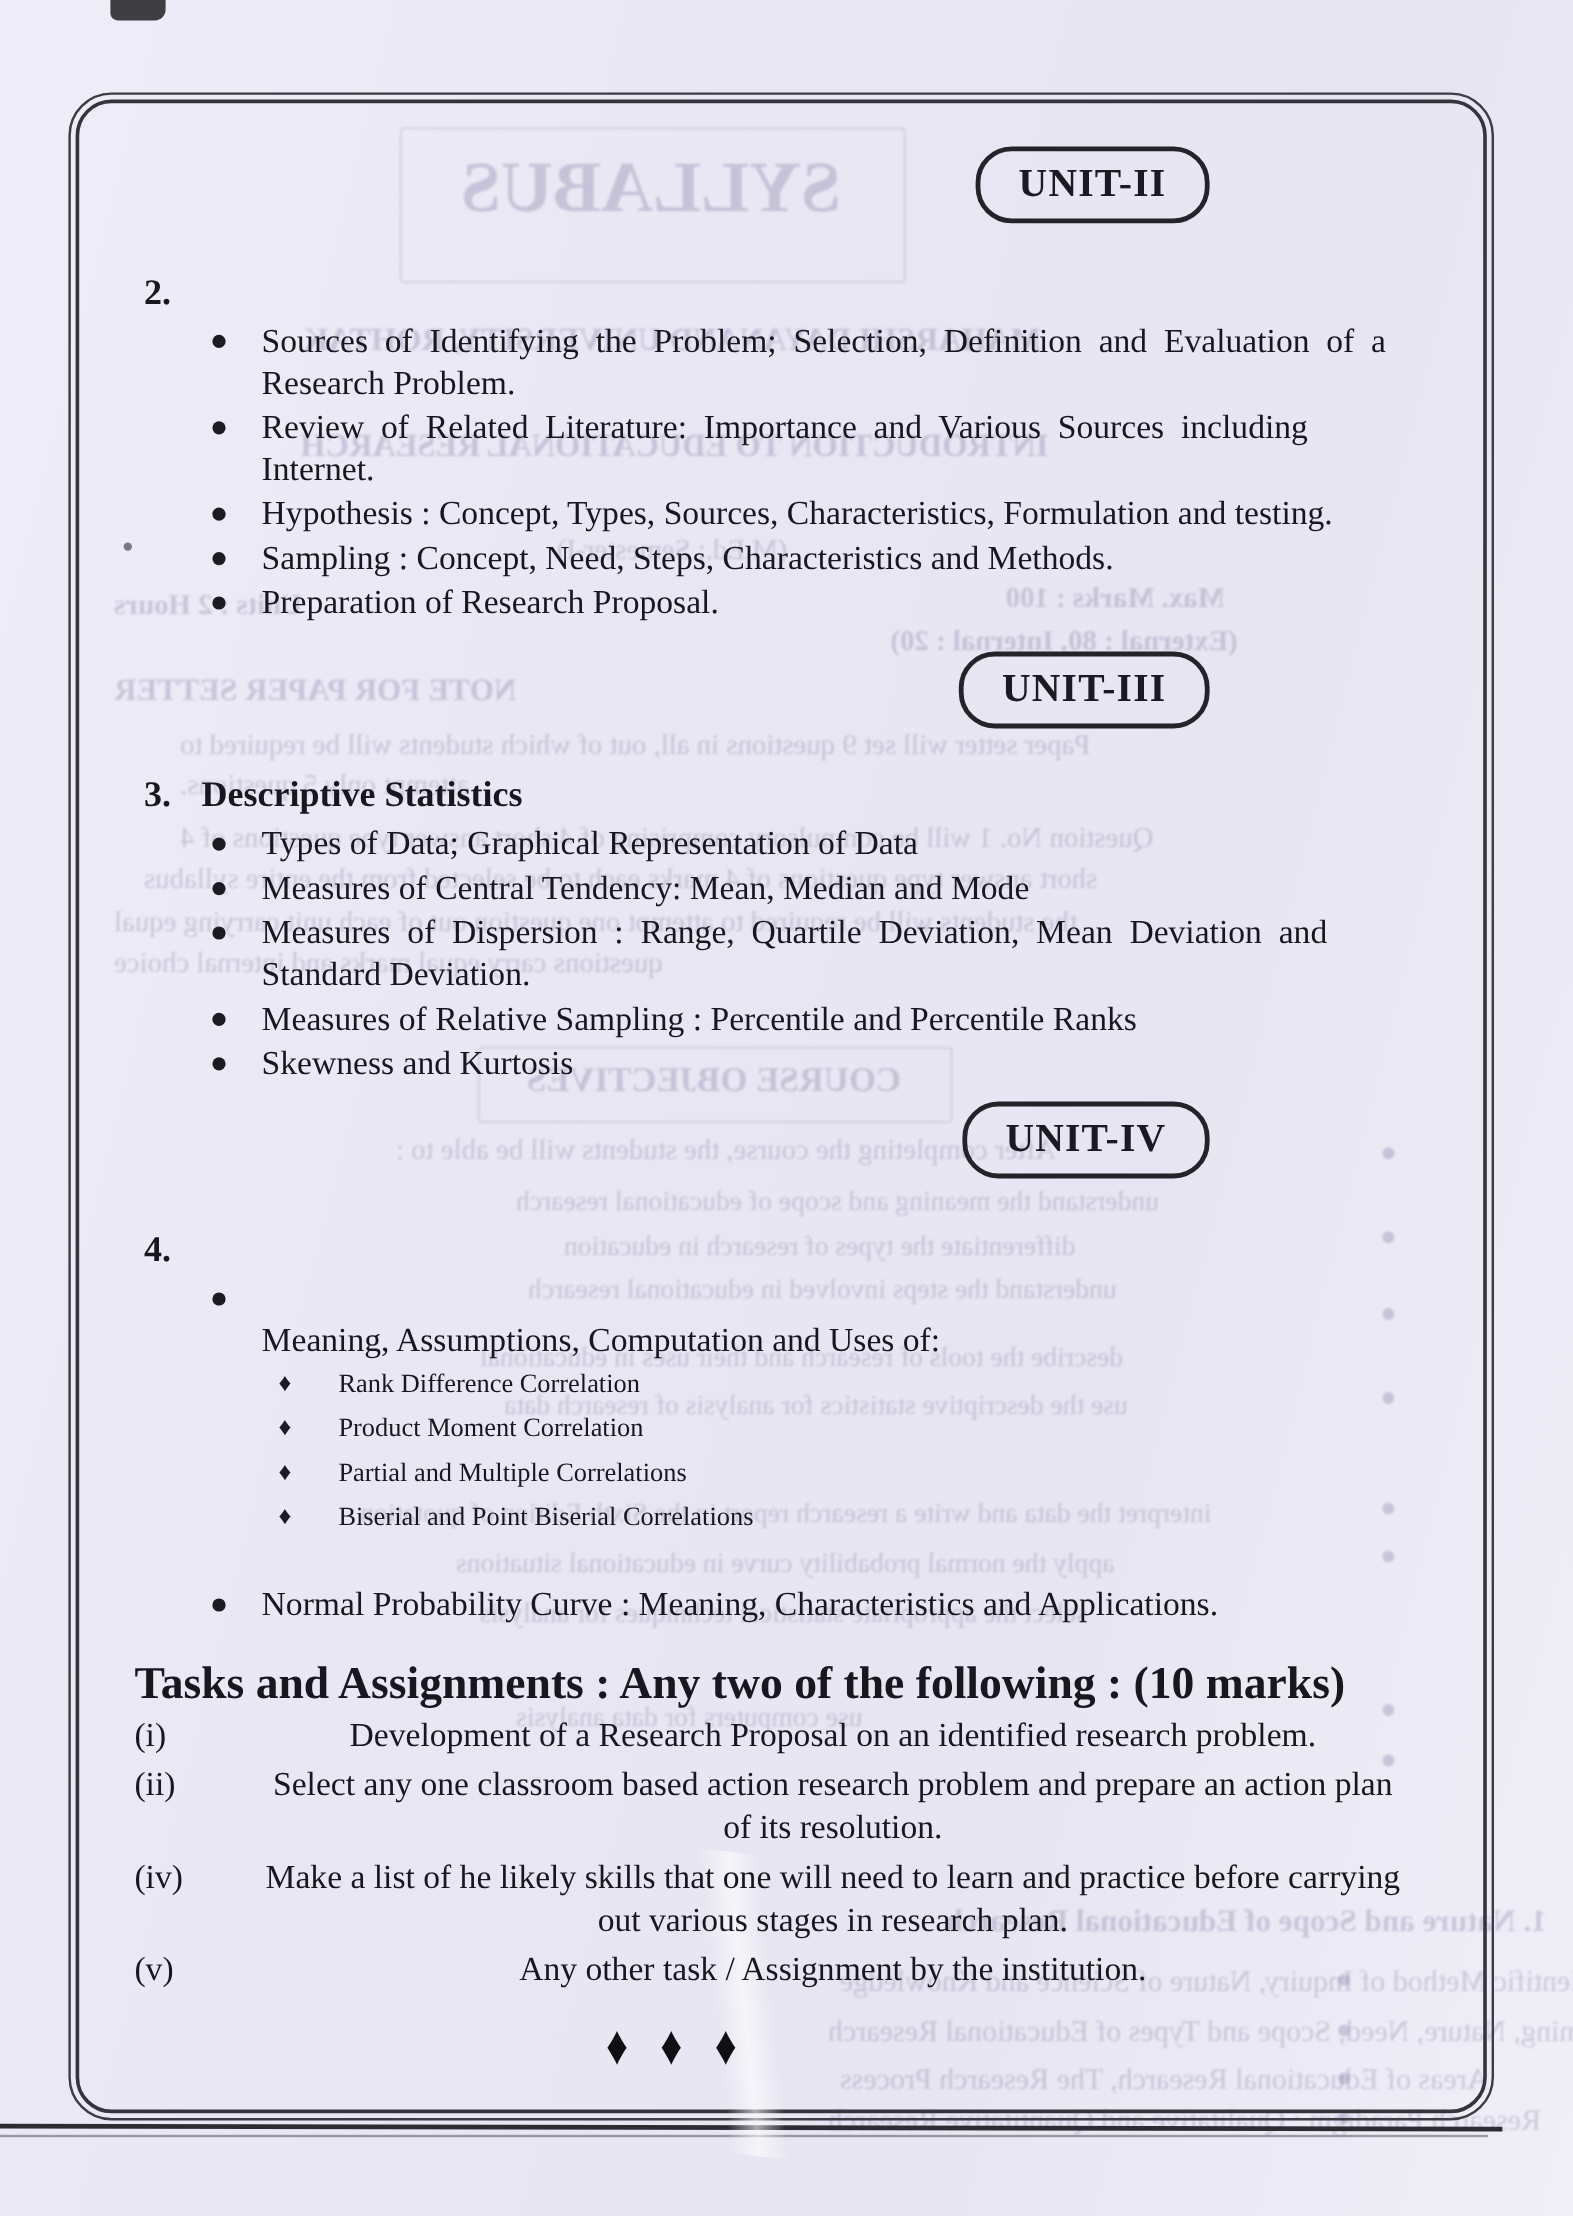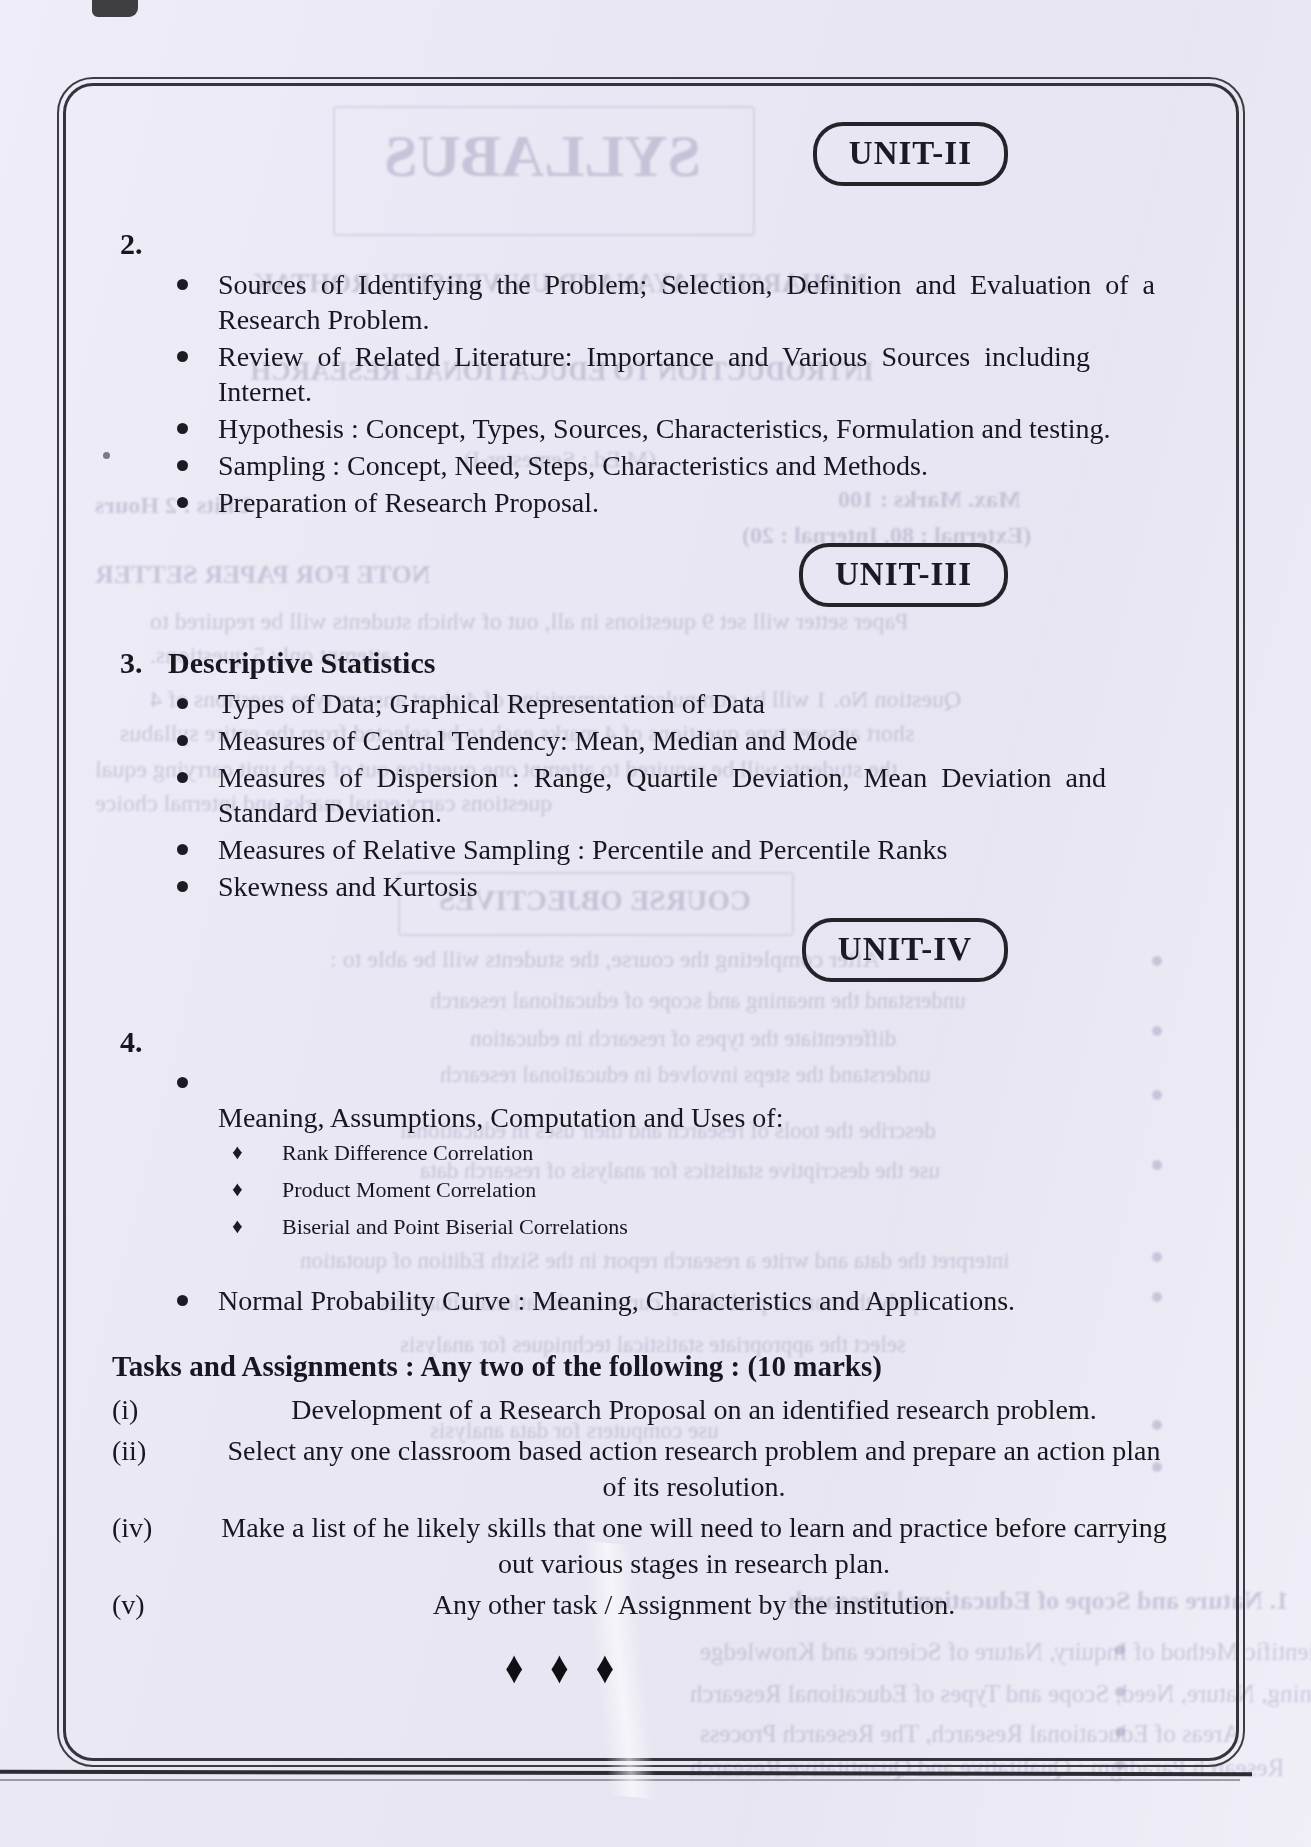--- a/index.html
+++ b/index.html
@@ -46,21 +46,21 @@
   ul.bullets > li::before { content:""; position:absolute; left:57px; top:12px;
                             width:11px; height:11px; border-radius:50%; background:#1b1b23; }
   li.stretch::first-line { word-spacing:7px; }
 
   ul.subs { list-style:none; margin:0; padding:0; white-space:normal; text-align:left; }
   ul.subs > li { position:relative; padding-left:64px; font-size:22px; line-height:35px;
                  margin-bottom:2px; }
   ul.subs > li::before { content:"\2666"; position:absolute; left:14px; top:0;
                          font-size:21px; color:#1b1b23; }
 
-  .tasks-head { font-weight:bold; font-size:29px; line-height:36px; margin:30px 0 8px 0;
+  .tasks-head { font-weight:bold; font-size:38px; line-height:36px; margin:30px 0 8px 0;
                 margin-left:-8px; }
   ol.tasks { list-style:none; margin:0; padding:0; }
   ol.tasks > li { display:flex; font-size:28px; line-height:36px; margin-bottom:5px;
                   margin-left:-8px; }
   .task-label { width:56px; flex:none; }
   .task-text { flex:1; white-space:pre-line;text-align:center; }
 
   .ornament { width:888px; text-align:center; font-size:36px; letter-spacing:9px;
               margin-top:24px; transform:scaleY(1.28); color:#0f0f14; }
 
@@ -172,20 +172,21 @@
     </div>
     <div class="section-head">
       <span class="sec-num">4.</span>
     </div>
     <ul class="bullets">
       <li>
         <span>Meaning, Assumptions, Computation and Uses of:</span>
         <ul class="subs">
           <li>Rank Difference Correlation</li>
           <li>Product Moment Correlation</li>
+          <li>Partial and Multiple Correlations</li>
           <li>Biserial and Point Biserial Correlations</li>
         </ul>
       </li>
       <li>Normal Probability Curve : Meaning, Characteristics and Applications.</li>
     </ul>
 
     <div class="tasks-head">Tasks and Assignments : Any two of the following : (10 marks)</div>
     <ol class="tasks">
       <li>
         <span class="task-label">(i)</span>

